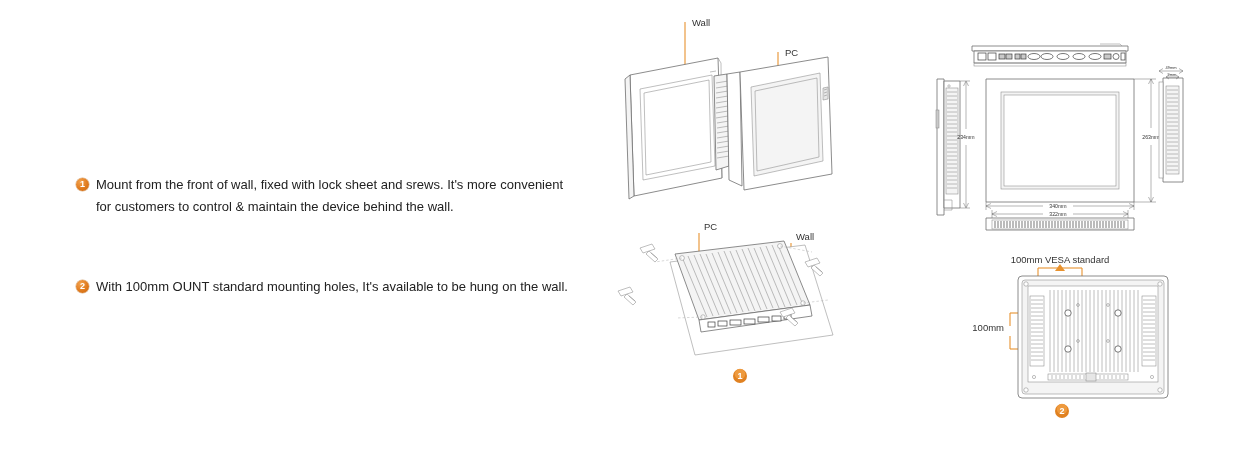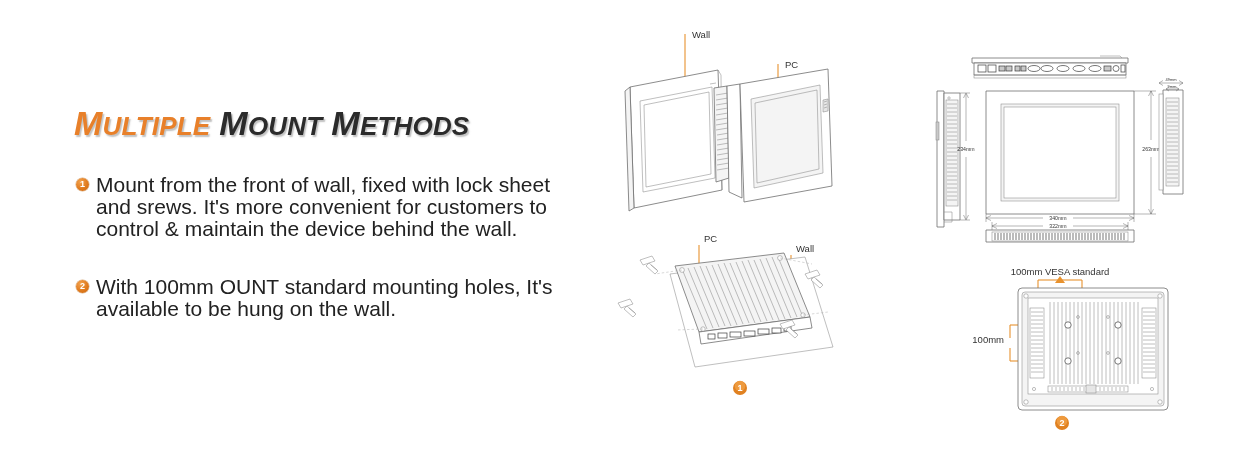--- a/index.html
+++ b/index.html
@@ -62,30 +62,30 @@
     color: #ffffff;
     font-size: 9px;
     font-weight: bold;
     line-height: 13px;
     text-align: center;
     margin-top: 4px;
     margin-right: 7px;
     box-shadow: 0 0 0 0.5px rgba(180,100,20,0.5);
   }
   .bullet-text {
-    font-size: 21px;
+    font-size: 13px;
     line-height: 22px;
     color: #222222;
   }
 
   
   #diagram-area {
     position: absolute;
     left: 600px;
-    top: 12px;
+    top: 0;
     width: 650px;
     height: 339px;
   }
   #diagram-svg { display: block; }
 
   .lbl {
     font-family: "Liberation Sans", sans-serif;
     font-size: 9.5px;
     fill: #333333;
   }
@@ -116,23 +116,20 @@
   .fill-w { fill: #ffffff; }
   .fill-l { fill: #f4f4f4; }
   .fill-g { fill: #e6e6e6; }
   .fill-d { fill: #c9c9c9; }
 </style>
 </head>
 <body>
 
 <div id="left-column">
 
-  <div id="page-title">
-    <span class="title-word" id="title-multiple"><span class="title-cap">M</span><span class="title-rest">ULTIPLE</span></span><span class="title-word" id="title-mount"><span class="title-cap">M</span><span class="title-rest">OUNT</span></span><span class="title-word" id="title-methods"><span class="title-cap">M</span><span class="title-rest">ETHODS</span></span>
-  </div>
 
   <div class="bullet-row" id="bullet-1">
     <span class="bullet-marker">1</span>
     <span class="bullet-text">Mount from the front of wall, fixed with lock sheet and srews. It's more convenient for customers to control &amp; maintain the device behind the wall.</span>
   </div>
 
   <div class="bullet-row" id="bullet-2">
     <span class="bullet-marker">2</span>
     <span class="bullet-text">With 100mm OUNT standard mounting holes, It's available to be hung on the wall.</span>
   </div>

